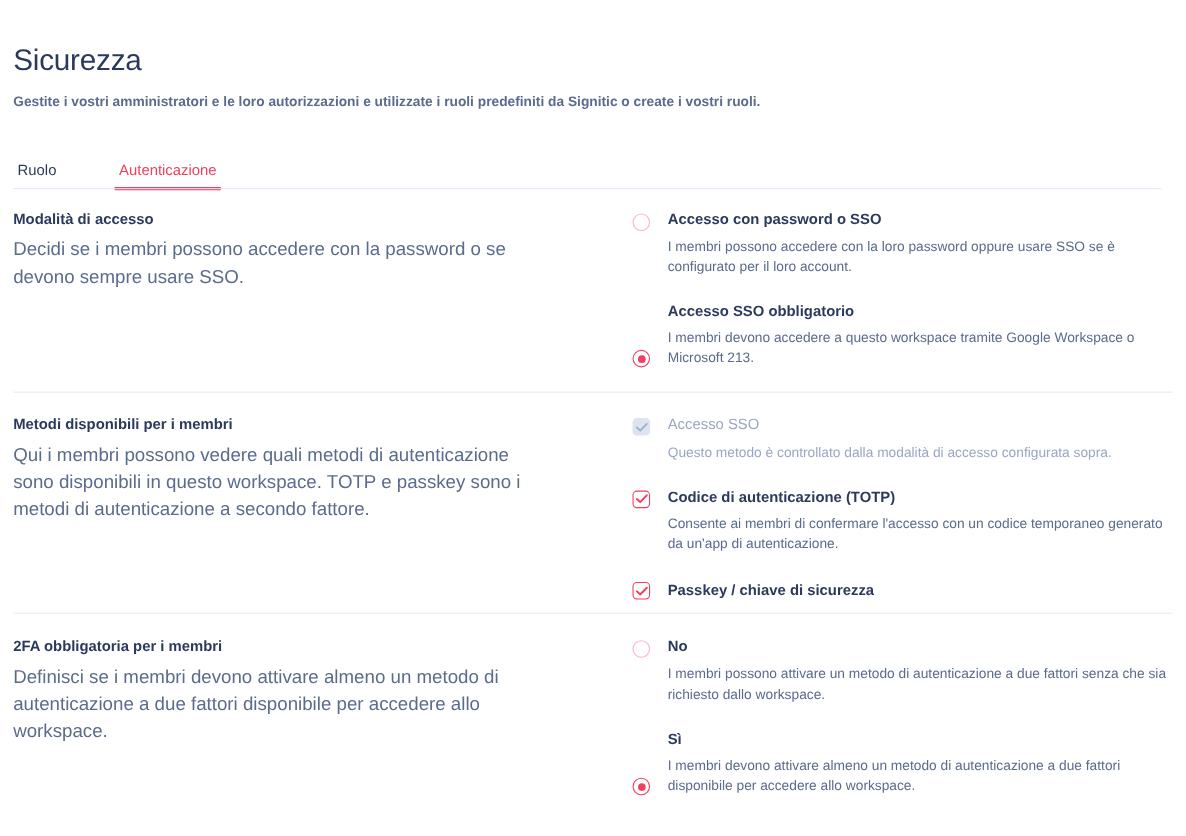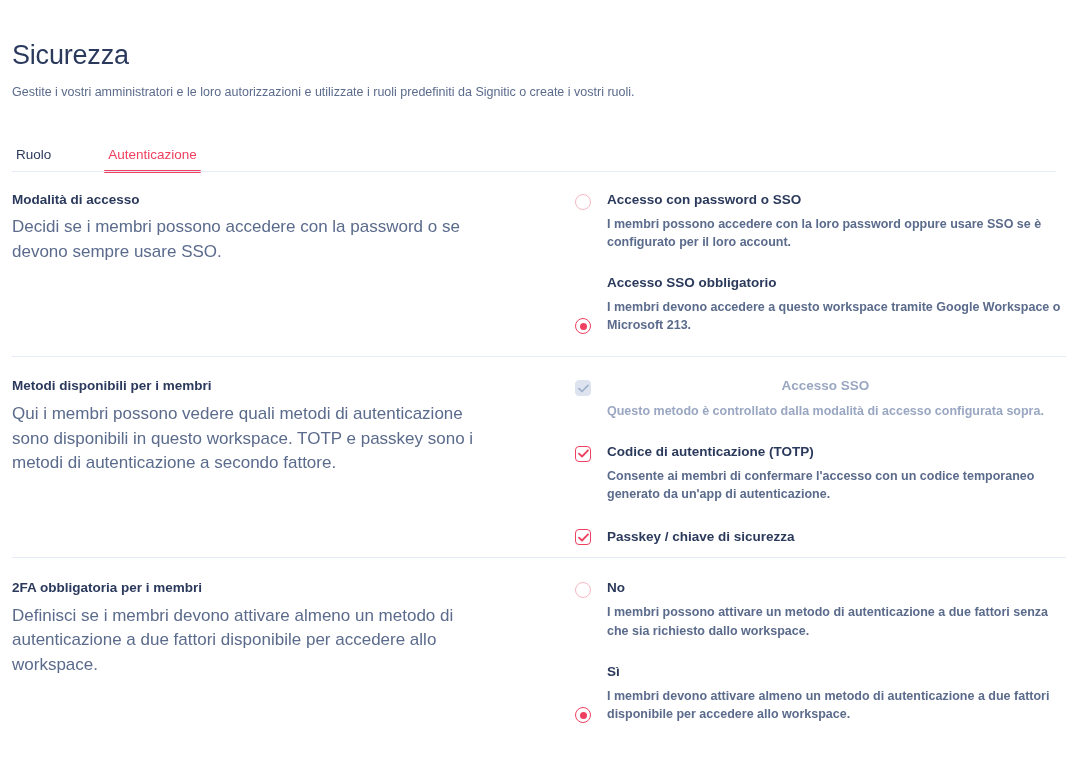--- a/index.html
+++ b/index.html
@@ -37,21 +37,21 @@
     font-size:27px;
     font-weight:400;
     letter-spacing:-0.2px;
     color:var(--navy-strong);
     line-height:1.1;
   }
   .page-subtitle{
     margin:0;
     padding-top:13px;
     font-size:12.5px;
-    font-weight:400;
+    font-weight:700;
     color:var(--slate);
     line-height:1.35;
   }
 
   
   .tabs{
     position:relative;
     display:flex;
     align-items:flex-end;
     gap:53px;
@@ -143,23 +143,22 @@
     color:var(--navy-strong);
     line-height:1.2;
   }
   .option-desc{
     margin:0;
     padding-top:7px;
     font-size:12.5px;
     color:var(--slate);
     line-height:1.45;
     max-width:490px;
-    font-weight:bold;
-  }
-  .option.disabled .option-label{color:var(--muted);font-weight:700;text-align:center;}
+  }
+  .option.disabled .option-label{color:var(--muted);font-weight:400;}
   .option.disabled .option-desc{color:var(--muted);}
 
   
   .radio{
     flex:0 0 auto;
     width:16px;height:16px;
     margin-top:2px;
     border-radius:50%;
     border:1.6px solid var(--pink-soft);
     background:#fff;

